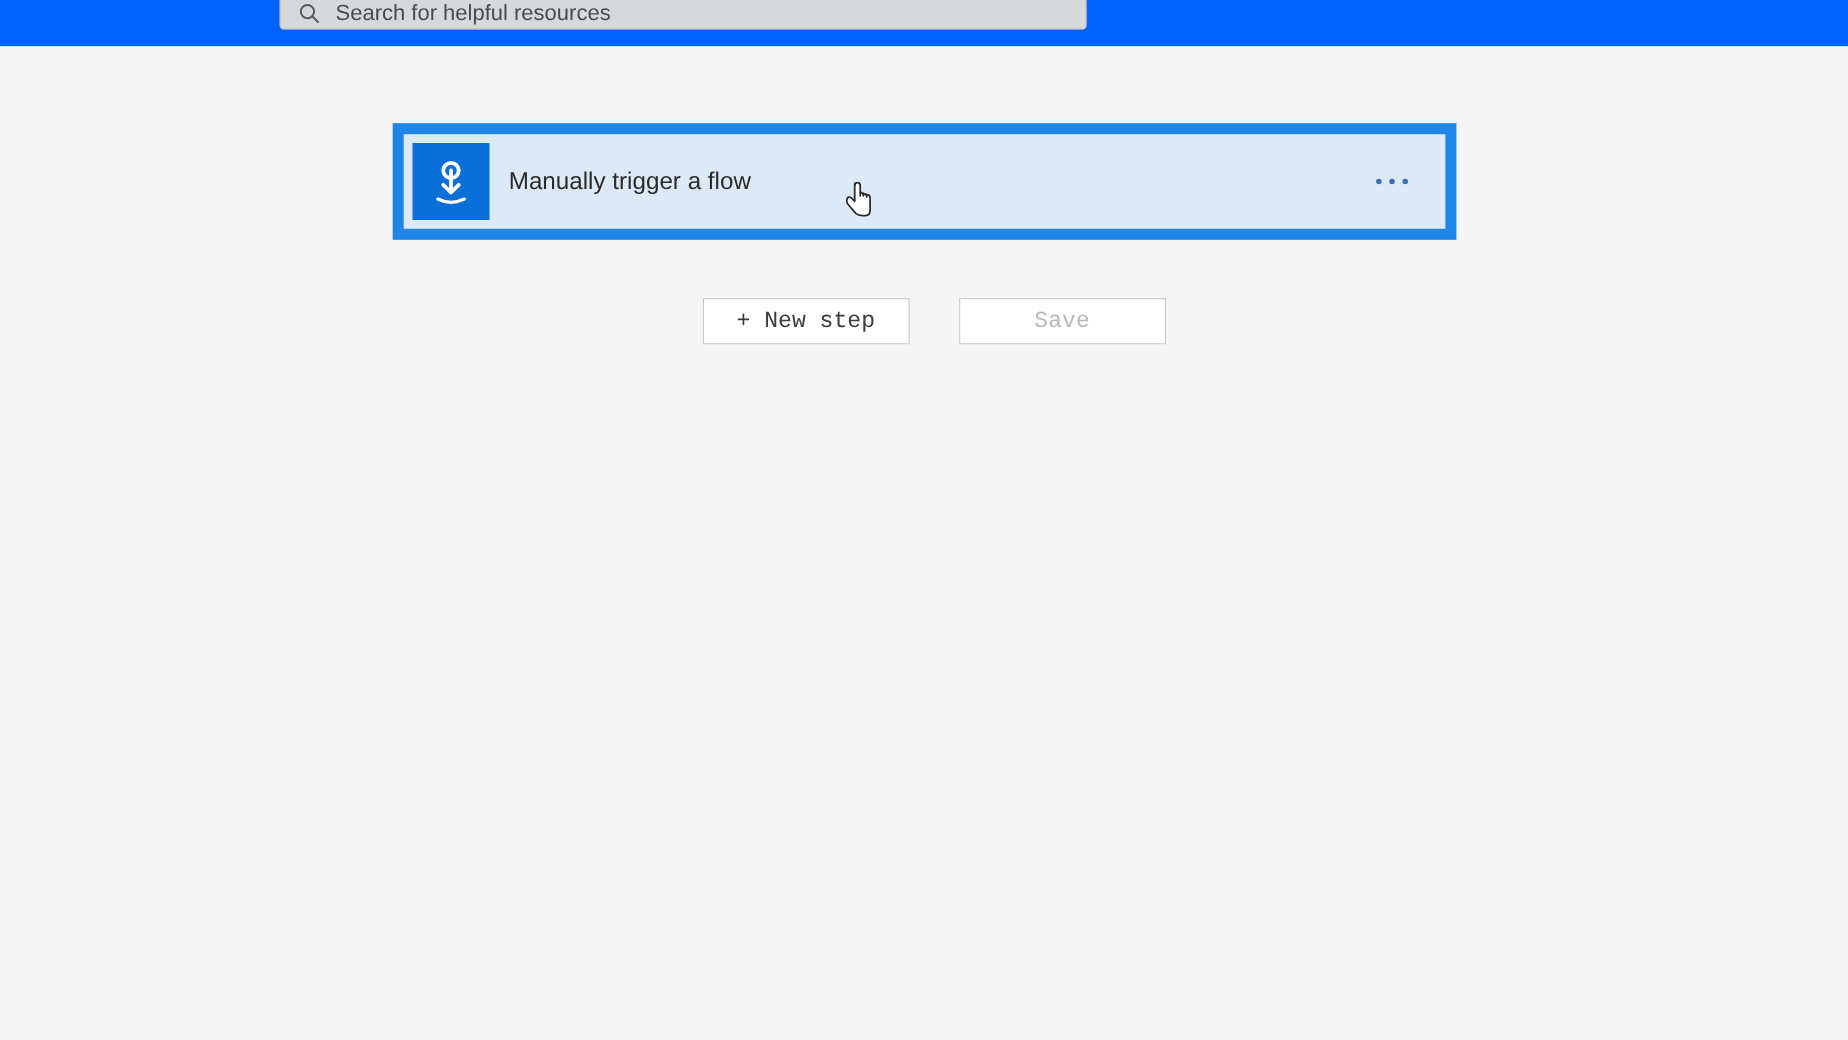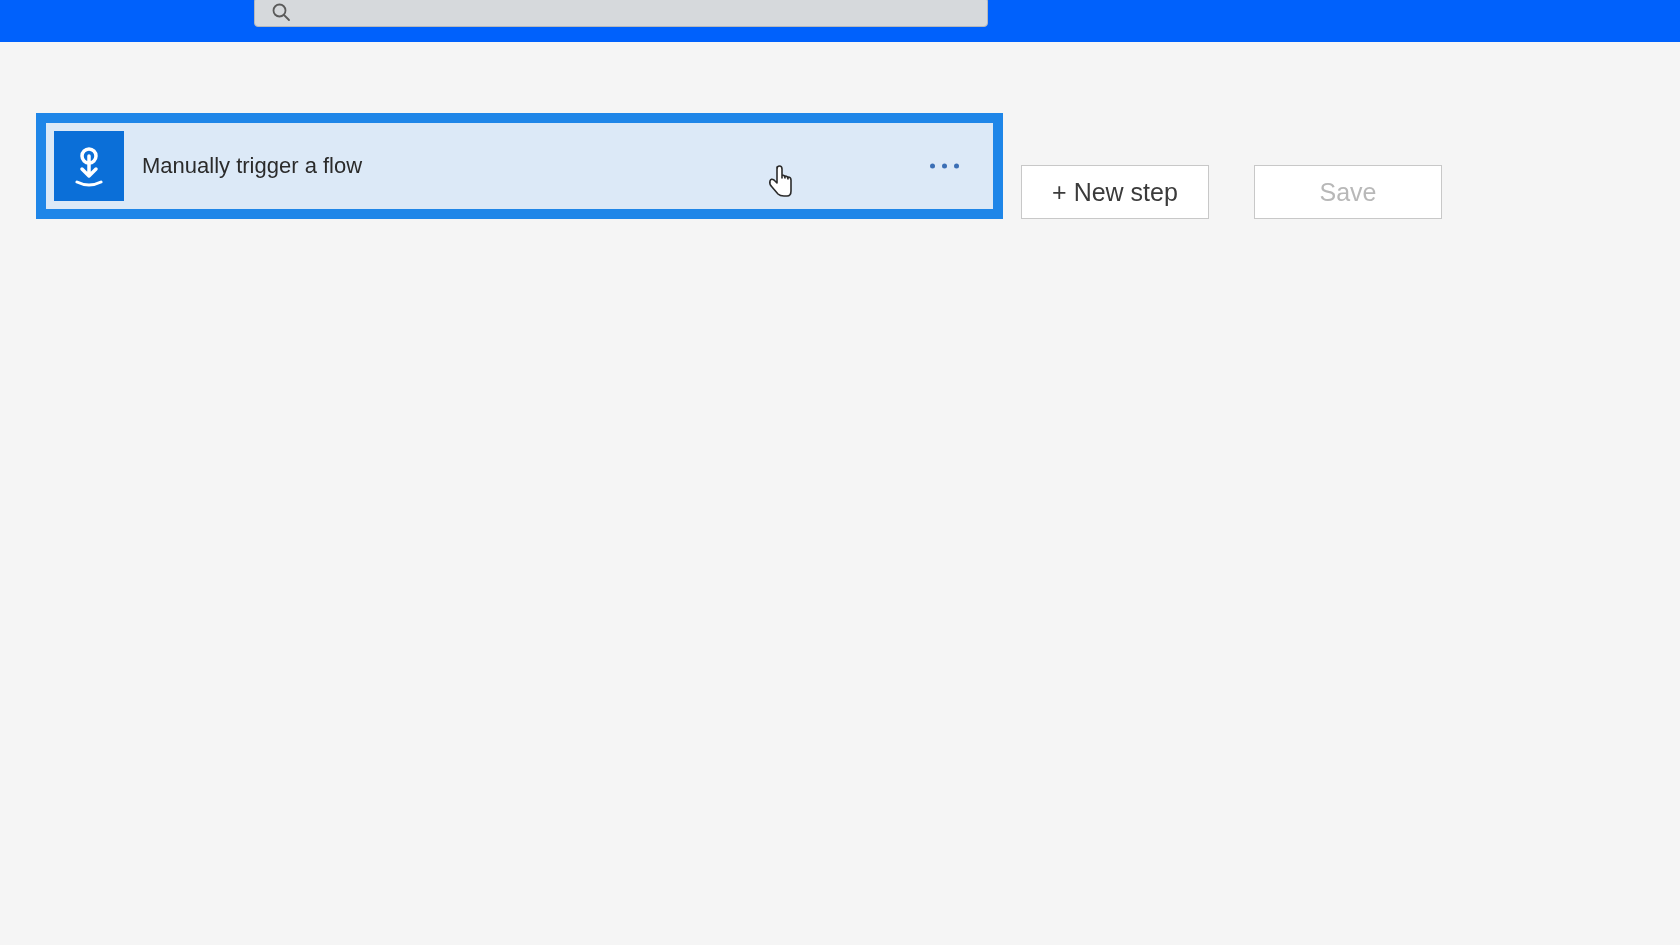--- a/index.html
+++ b/index.html
@@ -51,24 +51,23 @@
       width: 100%;
       font-family: inherit;
     }
     
     .search-input::placeholder {
       color: #4a4a4a;
     }
     
     .canvas {
       display: flex;
-      flex-direction: row;
+      flex-direction: column;
       align-items: center;
       padding-top: 70px;
-      padding-left: 36px;
     }
     
     .trigger-card {
       width: 967px;
       background: #dce9f7;
       border: 10px solid #1f86e8;
       display: flex;
       align-items: center;
       padding: 8px;
       position: relative;
@@ -112,25 +111,25 @@
     
     .button-row {
       display: flex;
       gap: 33px;
       margin-top: 53px;
       margin-left: 18px;
     }
     
     .action-button {
       width: 188px;
-      height: 54px;
+      height: 42px;
       background: #ffffff;
       border: 1px solid #c8c8c8;
-      font-size: 25px;
-      font-family: Liberation Sans, sans-serif;
+      font-size: 21px;
+      font-family: Liberation Mono, monospace;
       cursor: pointer;
       display: flex;
       align-items: center;
       justify-content: center;
       color: #3b3b3b;
     }
     
     .action-button.disabled {
       color: #b8b8b8;
       cursor: default;
@@ -149,20 +148,21 @@
 <body>
 
 <div class="top-bar">
   <div class="search-container">
     <span class="search-icon-wrap">
       <svg width="20" height="20" viewBox="0 0 20 20" fill="none">
         <circle cx="8.5" cy="8.5" r="6" stroke="#5a5a5a" stroke-width="1.8"></circle>
         <line x1="13.5" y1="13.5" x2="18" y2="18" stroke="#5a5a5a" stroke-width="1.8" stroke-linecap="round"></line>
       </svg>
     </span>
+    <input type="text" class="search-input" placeholder="Search for helpful resources" style="">
   </div>
 </div>
 
 <div class="canvas">
 
   <div class="trigger-card">
     <div class="trigger-icon-box">
       <svg width="44" height="44" viewBox="0 0 44 44" fill="none">
         <circle cx="22" cy="12" r="7" stroke="#ffffff" stroke-width="3.5" fill="none"></circle>
         <path d="M 22 12 L 22 32 M 22 32 L 15 25 M 22 32 L 29 25" stroke="#ffffff" stroke-width="3.5" stroke-linecap="round" stroke-linejoin="round" fill="none"></path>

